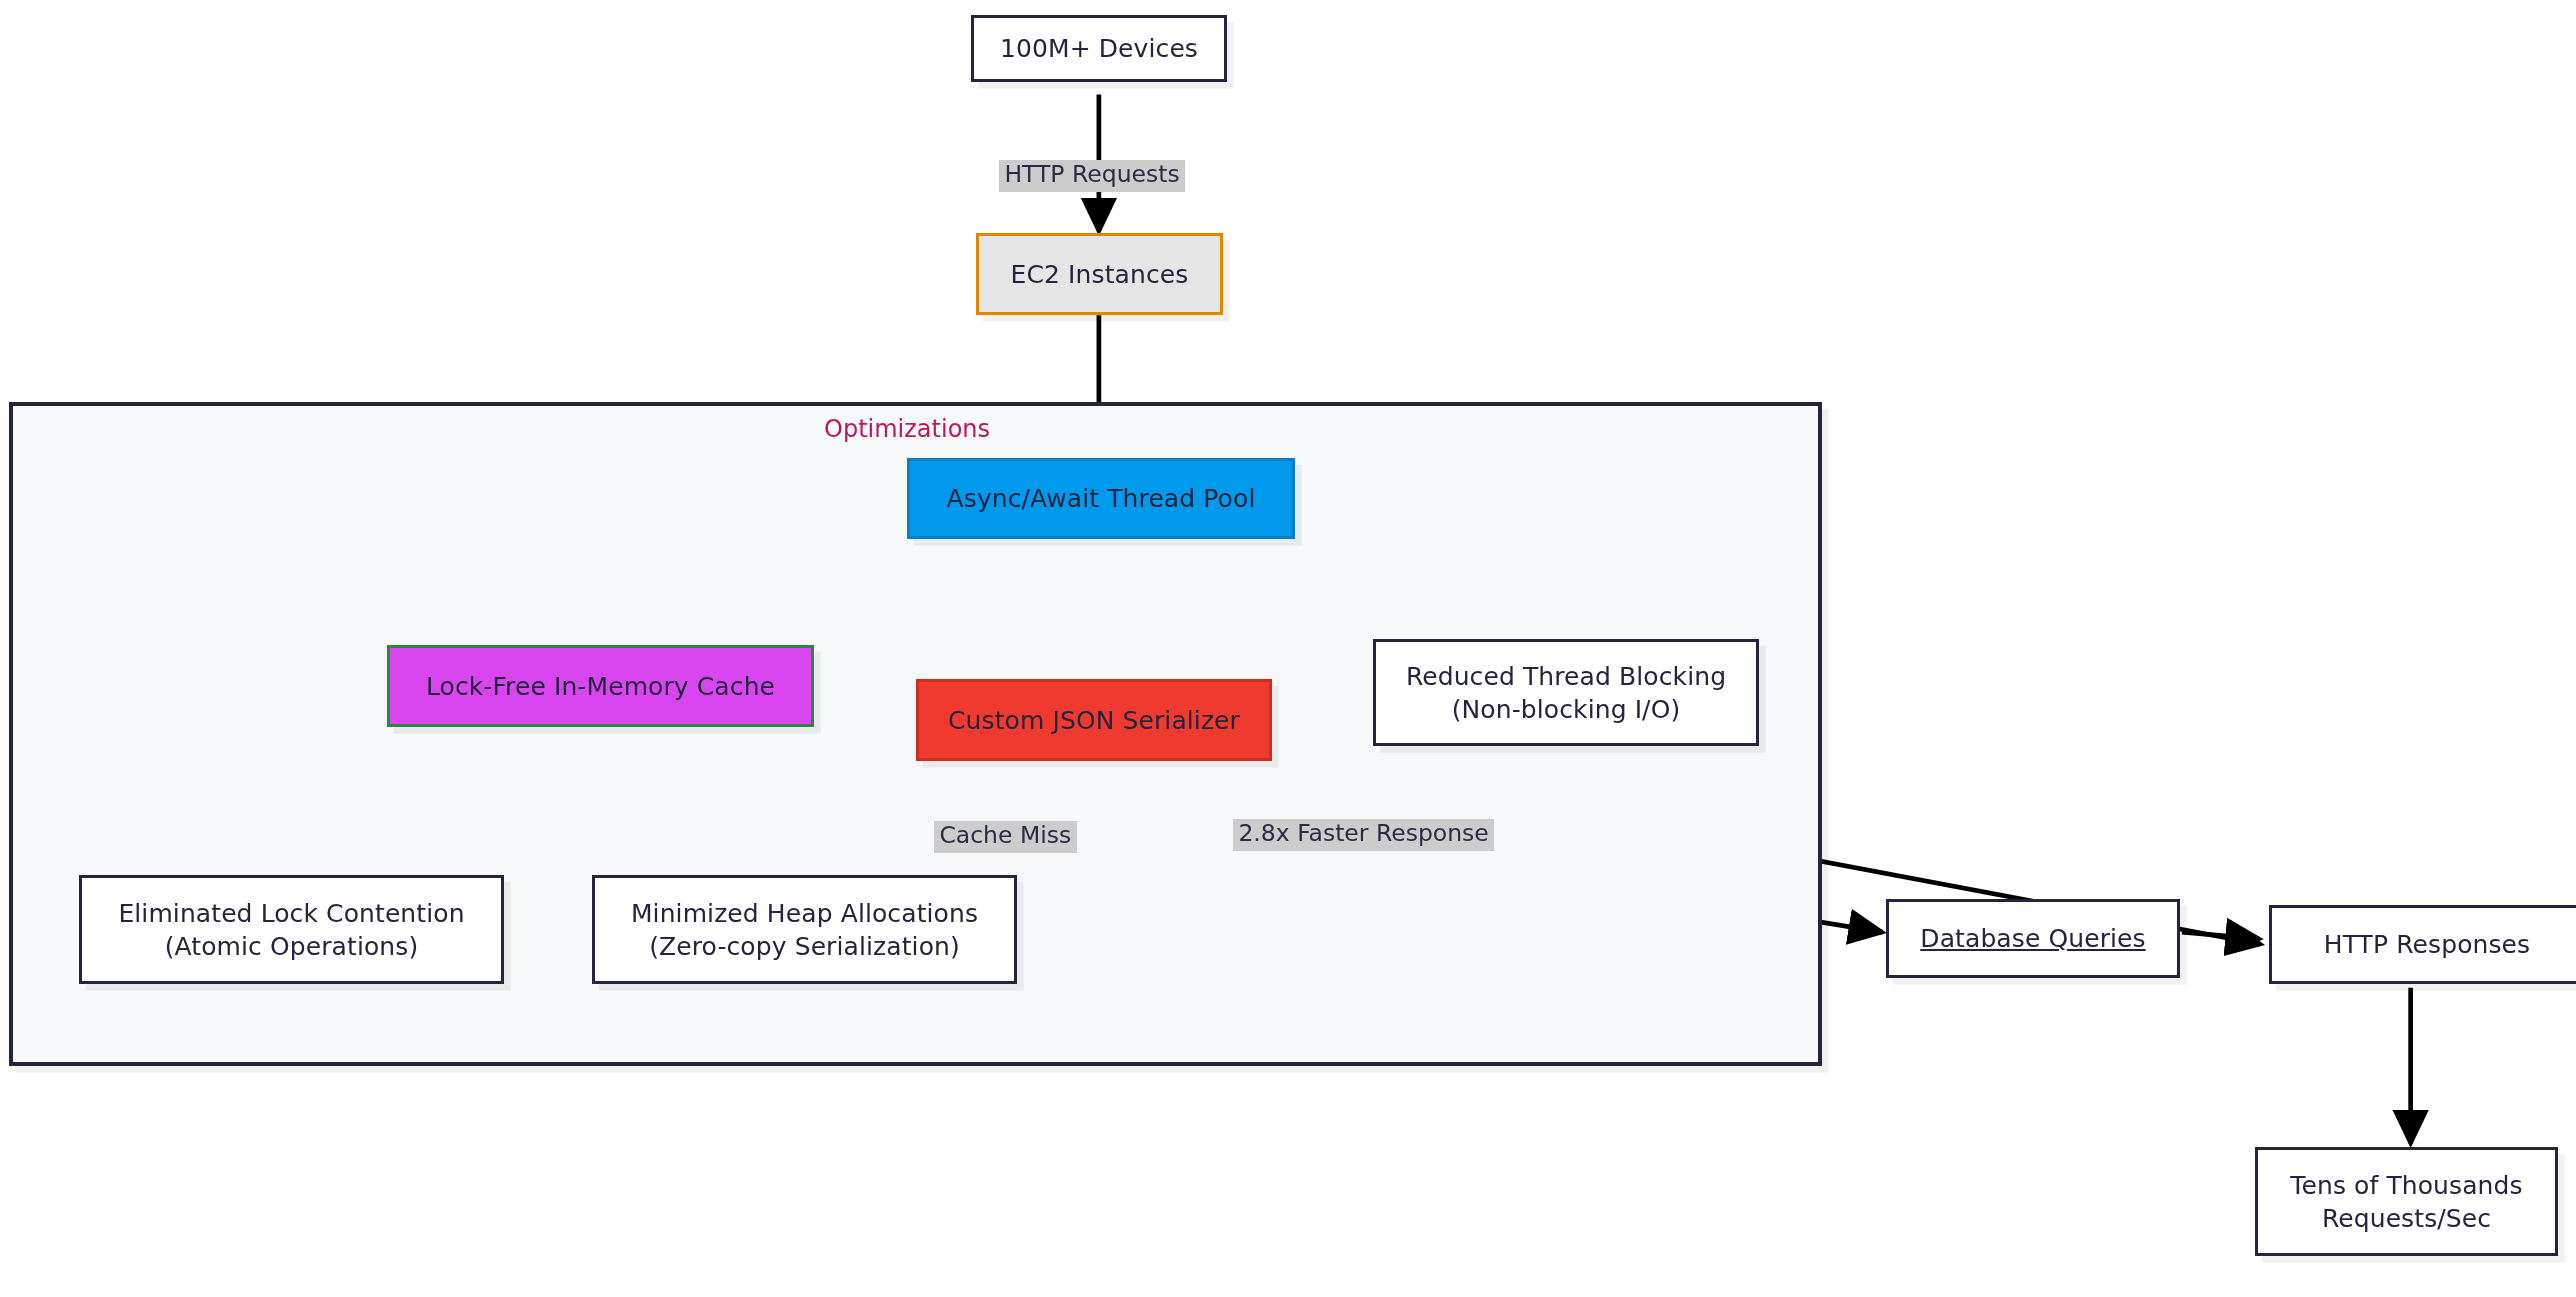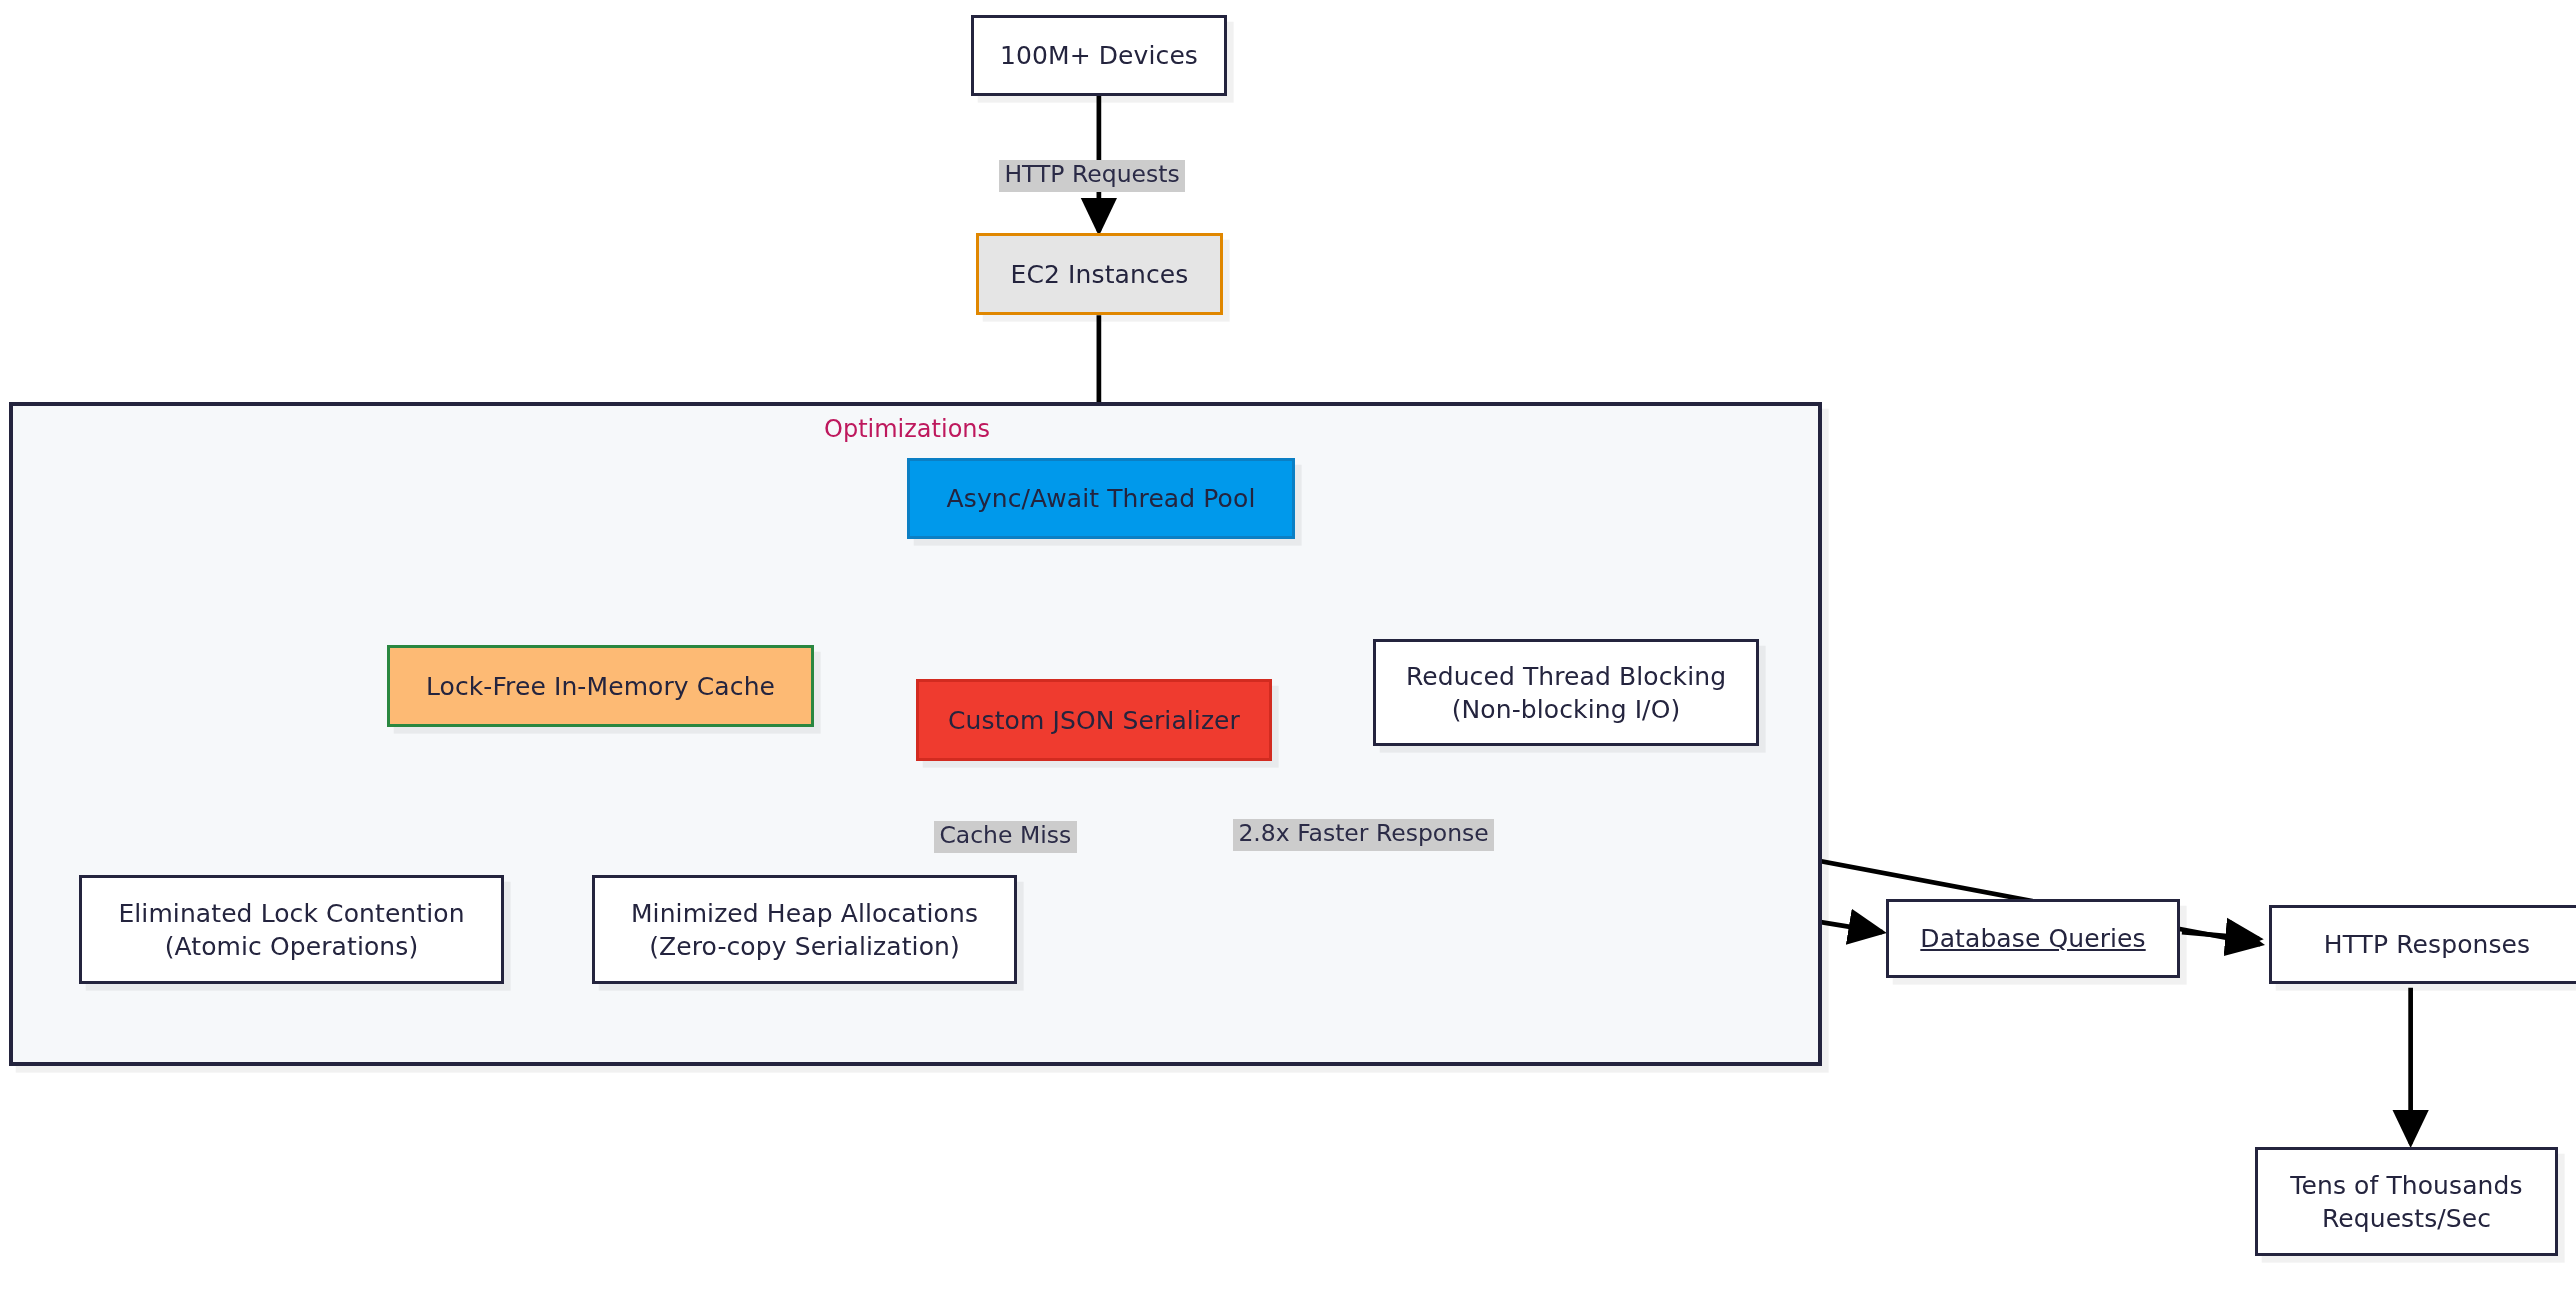--- a/index.html
+++ b/index.html
@@ -44,21 +44,21 @@
   }
   .node.accent-orange {
     background: #e5e5e5;
     border-color: #e08700;
   }
   .node.accent-blue {
     background: #0099eb;
     border-color: #0b7fc4;
   }
   .node.accent-green {
-    background: #fdba74;
+    background: #d946ef;
     border-color: #2a8740;
   }
   .node.accent-red {
     background: #ef3b2f;
     border-color: #d22b20;
   }
   
   #subgraph-optimizations {
     position: absolute;
     box-sizing: border-box;
@@ -124,21 +124,21 @@
     <g stroke="#000000" stroke-width="7" fill="none" stroke-dasharray="9 18" stroke-linecap="butt" marker-end="url(#arrowhead)">
 
       <path d="M 1925 803 L 2290 872 Q 2330 880 2330 918 L 2330 950"></path>
 
       <path d="M 728 1108 L 460 1215 Q 425 1230 425 1268 L 425 1300"></path>
 
       <path d="M 1466 1108 L 1215 1222 Q 1190 1235 1190 1268 L 1190 1300"></path>
     </g>
   </svg>
 
-  <div class="node" style="left:971px; top:14.8px; width:256px; height:81px;">100M+ Devices</div>
+  <div class="node" style="left:971px; top:14.8px; width:256px; height:67px;">100M+ Devices</div>
 
   <div class="node accent-orange" style="left:976px; top:233px; width:247px; height:82px;">EC2 Instances</div>
 
   <div class="node accent-blue" style="left:907px; top:458px; width:388px; height:81px;">Async/Await Thread Pool</div>
 
   <div class="node accent-green" style="left:387px; top:645px; width:427px; height:82px;">Lock-Free In-Memory Cache</div>
 
   <div class="node accent-red" style="left:916px; top:679px; width:356px; height:82px;">Custom JSON Serializer</div>
 
   <div class="node" style="left:1373px; top:639px; width:386px; height:107px;">Reduced Thread Blocking

